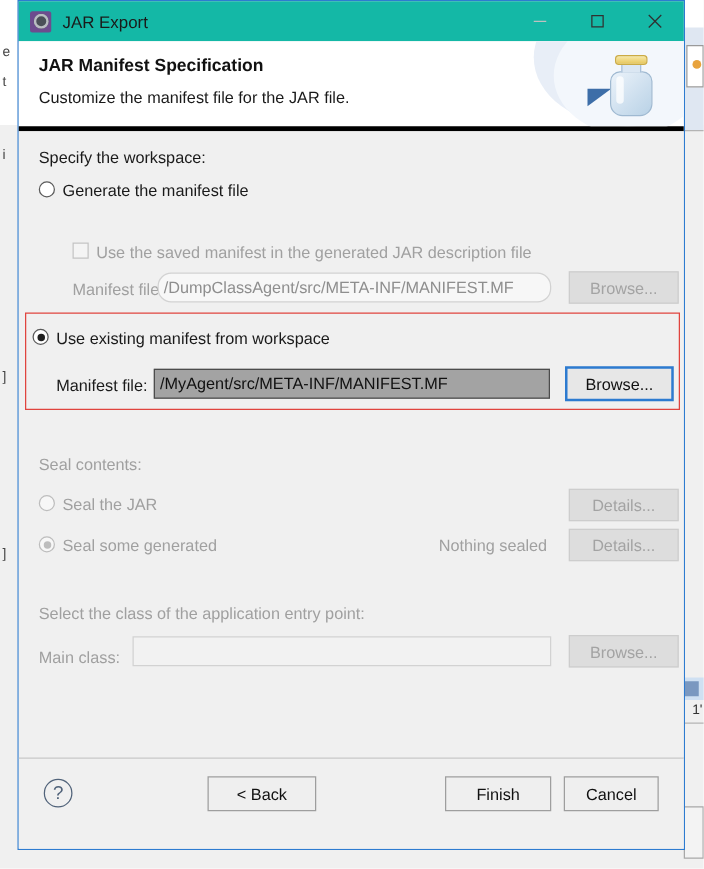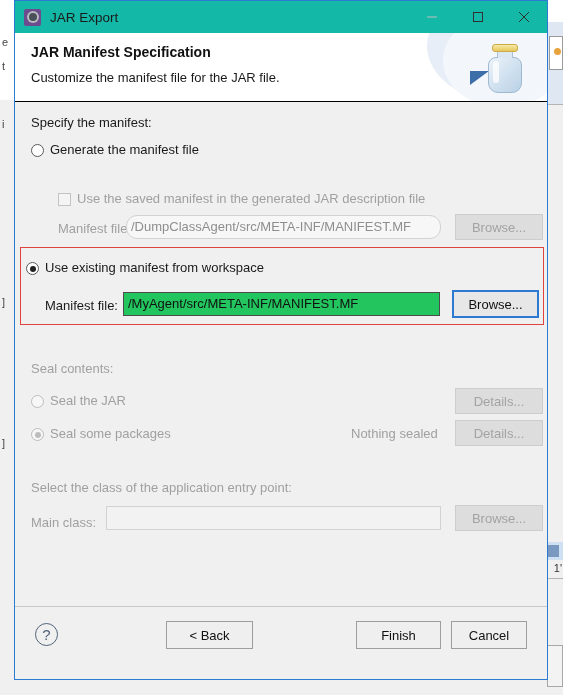--- a/index.html
+++ b/index.html
@@ -133,21 +133,21 @@
   }
   .win-btn svg { display: block; }
   .win-min line { stroke: #c0c0c0; }
   .win-max rect { stroke: #303030; }
   .win-close line { stroke: #303030; }
 
   
   .banner {
     height: 68px;
     background: #ffffff;
-    border-bottom: 1px solid #000000;
+    border-bottom: 4px solid #000000;
     position: relative;
     flex: none;
     overflow: hidden;
   }
   .banner-title {
     position: absolute;
     left: 16px; top: 11px;
     font-size: 14px;
     font-weight: bold;
     color: #111111;
@@ -257,27 +257,27 @@
   
   .cbox {
     width: 13px; height: 13px;
     border: 1px solid #c3c3c3;
     background: #f4f4f4;
     box-sizing: border-box;
     display: inline-block;
     flex: none;
   }
 
-  .row { display: flex; align-items: flex-end; }
+  .row { display: flex; align-items: flex-start; }
   .row .gap6 { width: 6px; flex: none; }
 
   
   .tinput {
     height: 24px;
-    background: #22c55e;
+    background: #a3a3a3;
     border: 1px solid #4c4c4c;
     box-sizing: border-box;
     font-family: "Liberation Sans", sans-serif;
     font-size: 13px;
     color: #111111;
     padding: 0 4px;
     line-height: 22px;
     white-space: nowrap;
     overflow: hidden;
   }
@@ -409,21 +409,21 @@
         <div class="jar-neck"></div>
         <div class="jar-lid"></div>
         <div class="jar-shine"></div>
       </div>
       <div class="banner-title">JAR Manifest Specification</div>
       <div class="banner-sub">Customize the manifest file for the JAR file.</div>
     </div>
 
     <div class="content">
 
-      <div class="abs lbl" style="left:16px; top:13px;">Specify the manifest:</div>
+      <div class="abs lbl" style="left:16px; top:13px;">Specify the workspace:</div>
 
       <div class="abs row" style="left:16px; top:40px;">
         <span class="radio"></span>
         <span class="gap6"></span>
         <span class="lbl">Generate the manifest file</span>
       </div>
 
 
       <div class="abs row" style="left:43px; top:89px;">
         <span class="cbox"></span>
@@ -452,21 +452,21 @@
       <div class="abs row" style="left:16px; top:291px;">
         <span class="radio dis"></span>
         <span class="gap6"></span>
         <span class="lbl dim">Seal the JAR</span>
       </div>
       <div class="abs btn plain dis" style="left:440px; top:286px; width:88px;">Details...</div>
 
       <div class="abs row" style="left:16px; top:324px;">
         <span class="radio dis checked"></span>
         <span class="gap6"></span>
-        <span class="lbl dim">Seal some packages</span>
+        <span class="lbl dim">Seal some generated</span>
       </div>
       <div class="abs lbl dim" style="left:336px; top:324px;">Nothing sealed</div>
       <div class="abs btn plain dis" style="left:440px; top:318px; width:88px;">Details...</div>
 
       <div class="abs lbl dim" style="left:16px; top:378px;">Select the class of the application entry point:</div>
 
       <div class="abs lbl dim" style="left:16px; top:413px;">Main class:</div>
       <div class="abs tinput empty-dis" style="left:91px; top:404px; width:335px;" title=""></div>
       <div class="abs btn plain dis" style="left:440px; top:403px; width:88px;">Browse...</div>
     </div>

